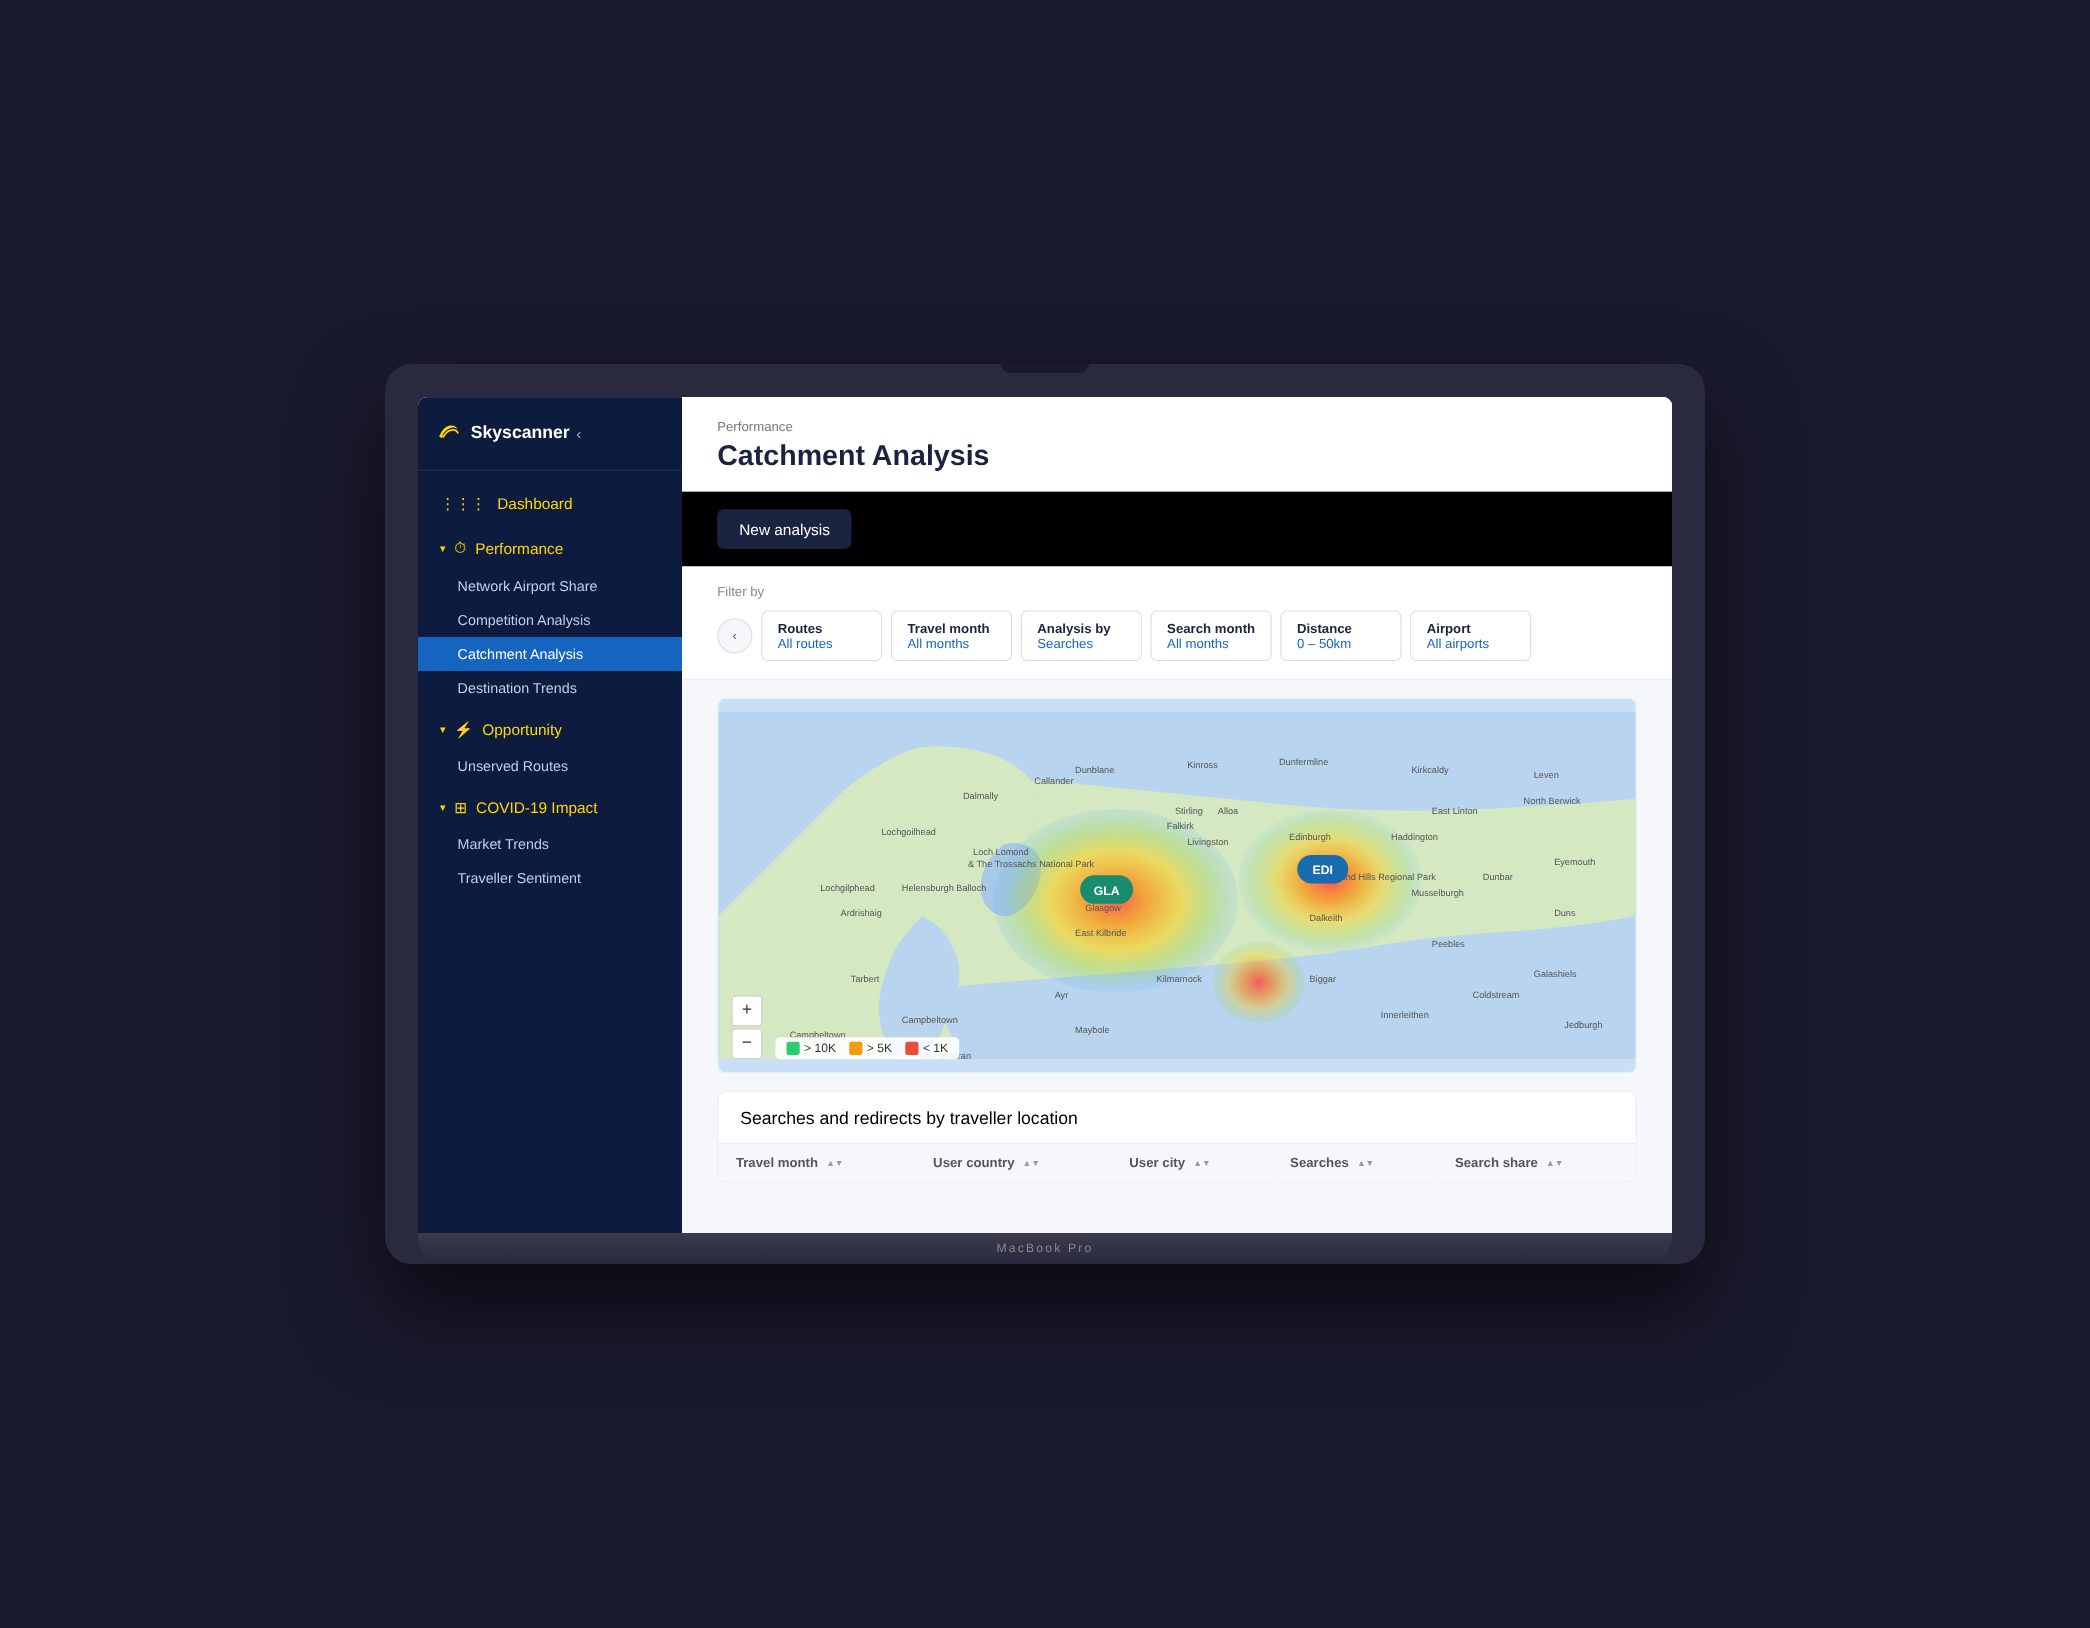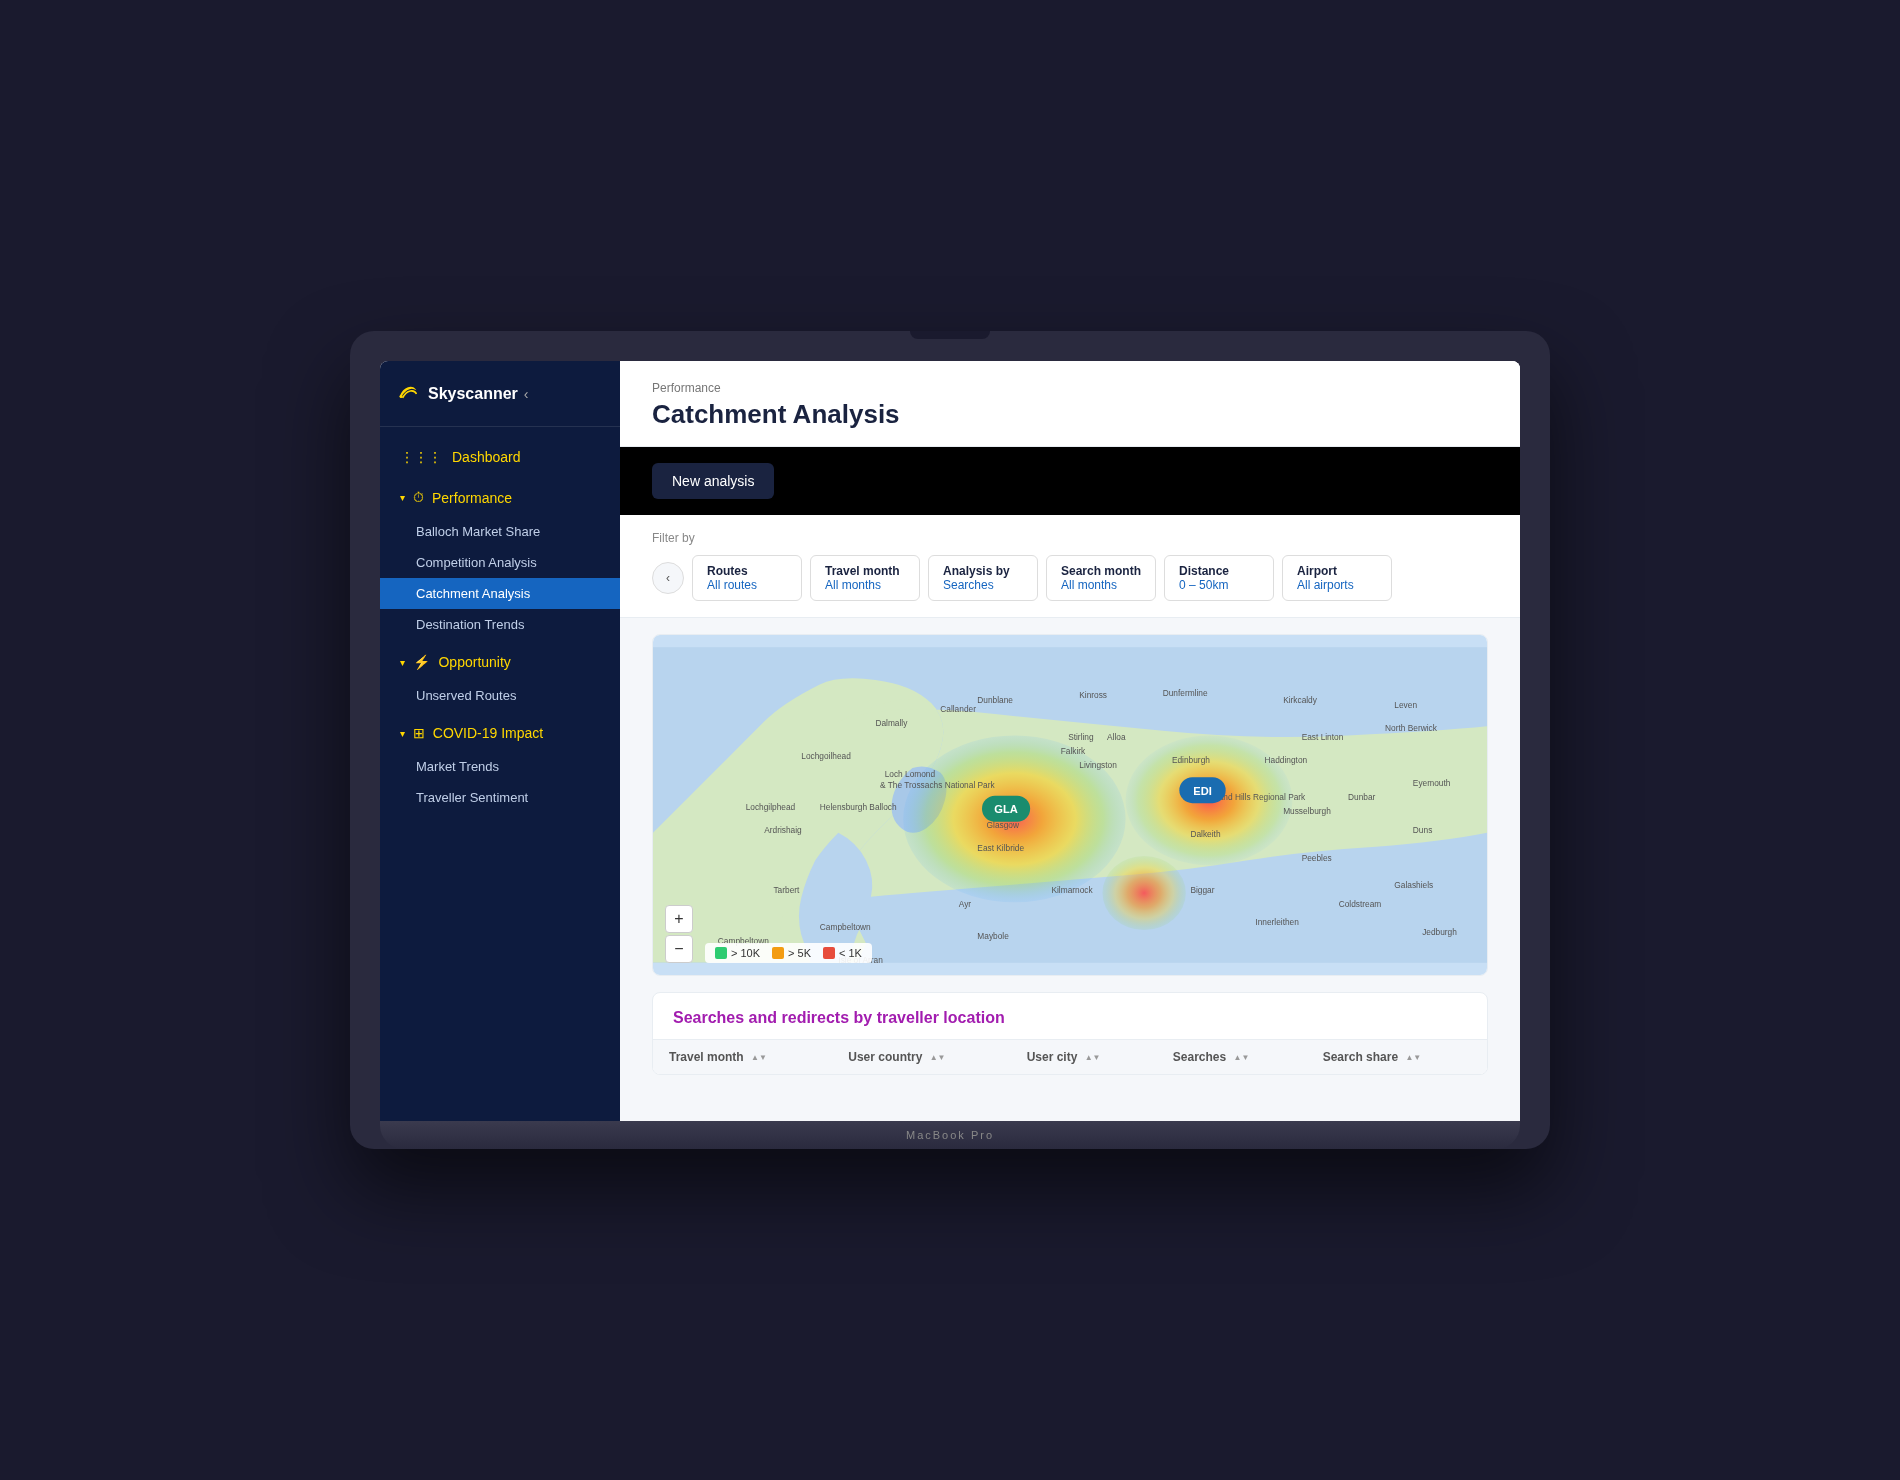--- a/index.html
+++ b/index.html
@@ -341,22 +341,22 @@
     .table-section {
       margin: 0 32px 16px;
       background: #fff;
       border-radius: 8px;
       border: 1px solid #e8edf2;
       overflow: hidden;
     }
 
     .table-section-title {
       font-size: 16px;
-      font-weight: 700;
-      color: #a21caf;
+      font-weight: 400;
+      color: #000000;
       padding: 16px 20px 12px;
     }
 
     .data-table {
       width: 100%;
       border-collapse: collapse;
     }
 
     .data-table thead tr {
       background: #f5f7fa;
@@ -416,21 +416,21 @@
         </div>
 
         <div class="nav-section">
           <div class="nav-section-header performance">
             <span class="chevron">▾</span>
             <span class="section-icon">⏱</span>
             <span>Performance</span>
           </div>
           <div class="nav-sub-items">
             <div class="nav-sub-item">
-              <span>Balloch Market Share</span>
+              <span>Network Airport Share</span>
             </div>
             <div class="nav-sub-item">
               <span>Competition Analysis</span>
             </div>
             <div class="nav-sub-item active">
               <span>Catchment Analysis</span>
             </div>
             <div class="nav-sub-item">
               <span>Destination Trends</span>
             </div>

